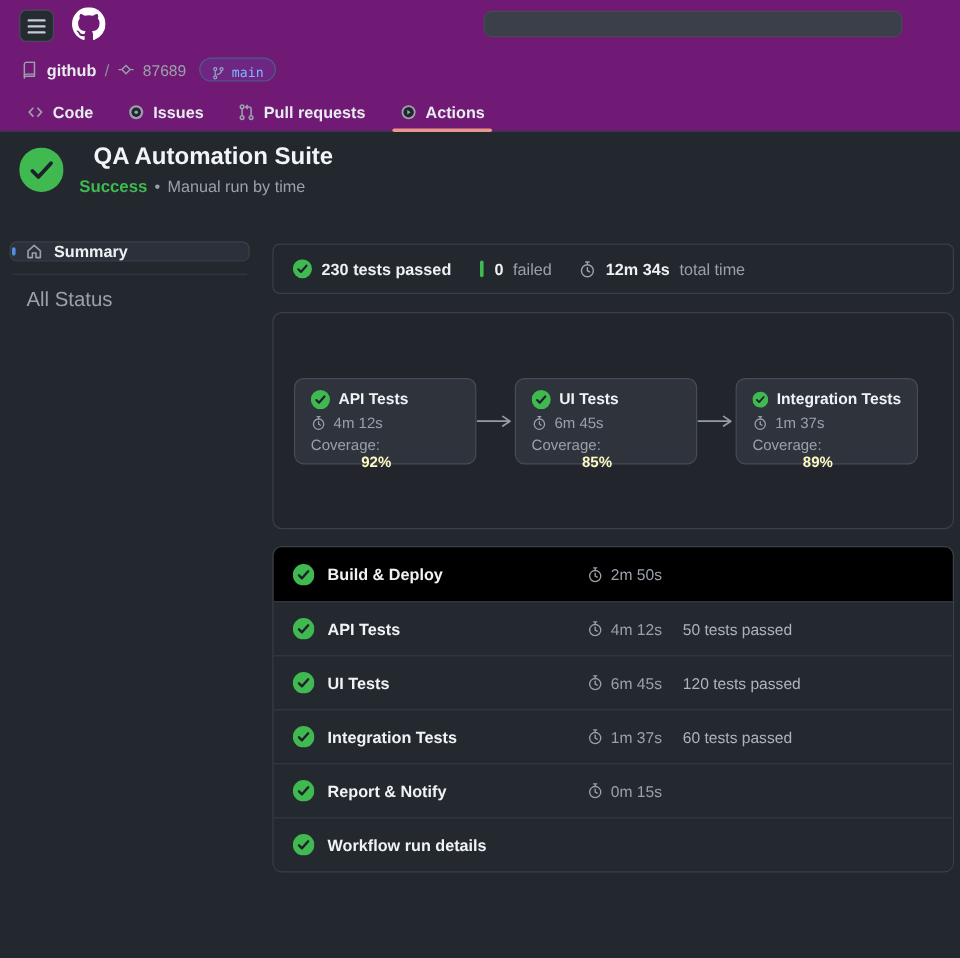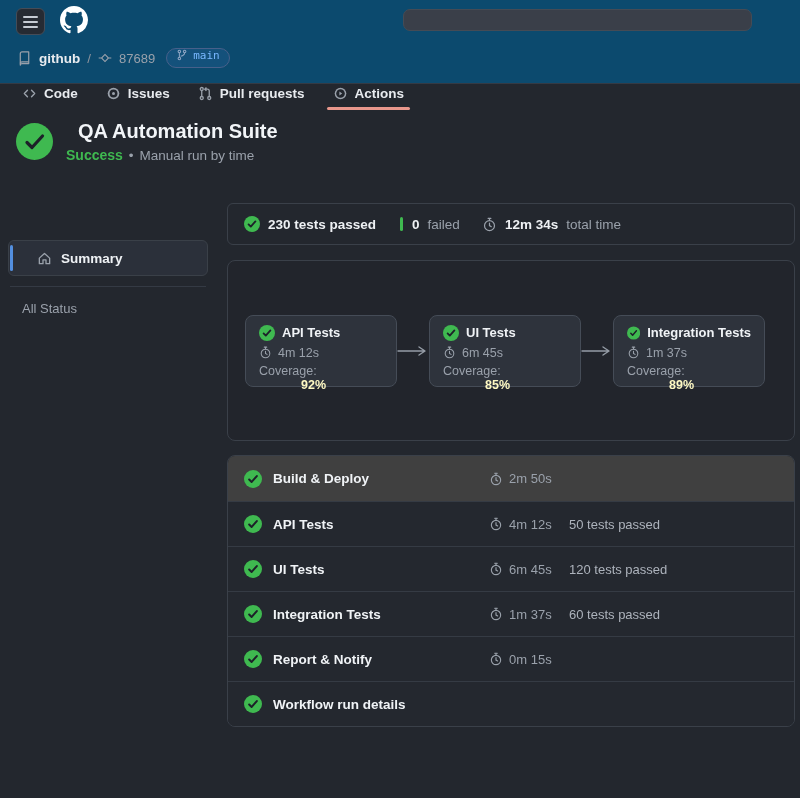--- a/index.html
+++ b/index.html
@@ -6,22 +6,22 @@
   html,body { width:800px; height:798px; }
   body {
     font-family:"Liberation Sans", sans-serif;
     background:#23272e;
     color:#e8ebef;
     position:relative;
     overflow:hidden;
   }
   
   .header {
-    position:absolute; left:0; top:0; width:800px; height:84px;
-    background:#0c4a6e; border-bottom:1px solid #343a44;
+    position:absolute; left:0; top:0; width:800px; height:110px;
+    background:#701a75; border-bottom:1px solid #343a44;
   }
   .hamburger {
     position:absolute; left:16px; top:8px; width:29px; height:27px;
     border:1px solid #454c57; border-radius:6px; background:#262b33;
     display:flex; flex-direction:column; justify-content:center; gap:3px;
     padding:0 6px; cursor:pointer;
   }
   .hamburger span { display:block; height:2px; background:#c6ccd4; border-radius:1px; }
   .gh-logo { position:absolute; left:60px; top:6px; width:28px; height:28px; }
   .search {
@@ -30,21 +30,21 @@
     color:#c9ced6; font-size:12px; padding:0 10px; outline:none;
   }
   .breadcrumb {
     position:absolute; left:17px; top:48px; height:20px;
     display:flex; align-items:center; gap:7px; font-size:13.5px;
   }
   .crumb-repo { color:#e8ebef; font-weight:600; cursor:pointer; }
   .crumb-sep { color:#8b929c; }
   .crumb-num { color:#9aa1ab; font-size:13px; }
   .branch-badge {
-    display:flex; align-items:flex-start; gap:5px;
+    display:flex; align-items:flex-end; gap:5px;
     background:rgba(99,150,250,0.10); border:1px solid #47608a;
     border-radius:10px; height:20px; padding:0 9px; margin-left:4px; cursor:pointer;
   }
   .branch-badge .bname {
     font-family:"DejaVu Sans Mono", monospace; font-size:11px; color:#79b8ff;
   }
   .tabs {
     position:absolute; left:20px; top:78px; bottom:0;
     display:flex; gap:24px; align-items:flex-start;
   }
@@ -61,33 +61,33 @@
   
   .run-header { position:absolute; left:16px; top:120px; display:flex; gap:13px; align-items:center; }
   .run-status-circle { width:37px; height:37px; flex:0 0 37px; }
   .run-title { font-size:20px; font-weight:700; color:#f2f5f8; line-height:1.15;margin-left:12px; }
   .run-sub { display:flex; align-items:center; gap:6px; margin-top:4px; font-size:13.5px; }
   .run-sub .status { color:#3fb950; font-weight:700; font-size:14px; }
   .run-sub .dot, .run-sub .trigger { color:#9aa1ab; }
   
   .sidebar { position:absolute; left:8px; top:201px; width:200px; }
   .side-item-active {
-    position:relative; height:36px; background:#2b303a;
+    position:relative; height:17px; background:#2b303a;
     border:1px solid #3a4048; border-radius:6px;
-    display:flex; align-items:center; gap:9px; padding:0 28px; cursor:pointer;margin-top:39px;
+    display:flex; align-items:center; gap:9px; padding:0 12px; cursor:pointer;
   }
   .side-item-active .accent {
     position:absolute; left:1px; top:4px; bottom:4px; width:3px;
     background:#538fdf; border-radius:2px;
   }
   .side-item-active .lbl { font-size:13.5px; font-weight:700; color:#eef1f4; }
   .side-divider { border-top:1px solid #343a44; margin:10px 2px 0 2px; }
   .side-item {
     height:30px; display:flex; align-items:center; padding:0 14px;
-    font-size:13px; color:#9aa1ab; margin-top:6px; cursor:pointer;
+    font-size:17px; color:#9aa1ab; margin-top:6px; cursor:pointer;
   }
   
   .content { position:absolute; left:227px; top:203px; width:568px; }
   .summary-bar {
     height:42px; border:1px solid #3a4049; border-radius:6px;
     display:flex; align-items:center; padding:0 16px; font-size:13.5px;
   }
   .summary-bar .seg { display:flex; align-items:center; gap:8px; }
   .summary-bar .strong { color:#eef1f4; font-weight:700; }
   .summary-bar .muted { color:#9aa1ab; }
@@ -112,21 +112,21 @@
   .edge { flex:0 0 32px; display:flex; align-items:center; justify-content:center; }
   
   .jobs-table {
     margin-top:14px; border:1px solid #3a4049; border-radius:8px; overflow:hidden;
   }
   .job-row {
     height:45px; display:flex; align-items:center; padding:0 16px;
     background:#24282f; cursor:pointer;
   }
   .job-row + .job-row { border-top:1px solid #353b44; }
-  .job-row.head { background:#404040; }
+  .job-row.head { background:#000000; }
   .col-name { flex:0 0 245px; display:flex; align-items:center; gap:11px; }
   .col-name .nm { font-size:13.5px; font-weight:700; color:#f0f3f6; }
   .col-dur { flex:0 0 80px; display:flex; align-items:center; gap:6px; color:#9aa1ab; font-size:13px; }
   .col-tests { flex:1; color:#adb3bc; font-size:13px; }
   svg { display:block; }
 </style>
 </head>
 <body>
 
 <div class="header">

